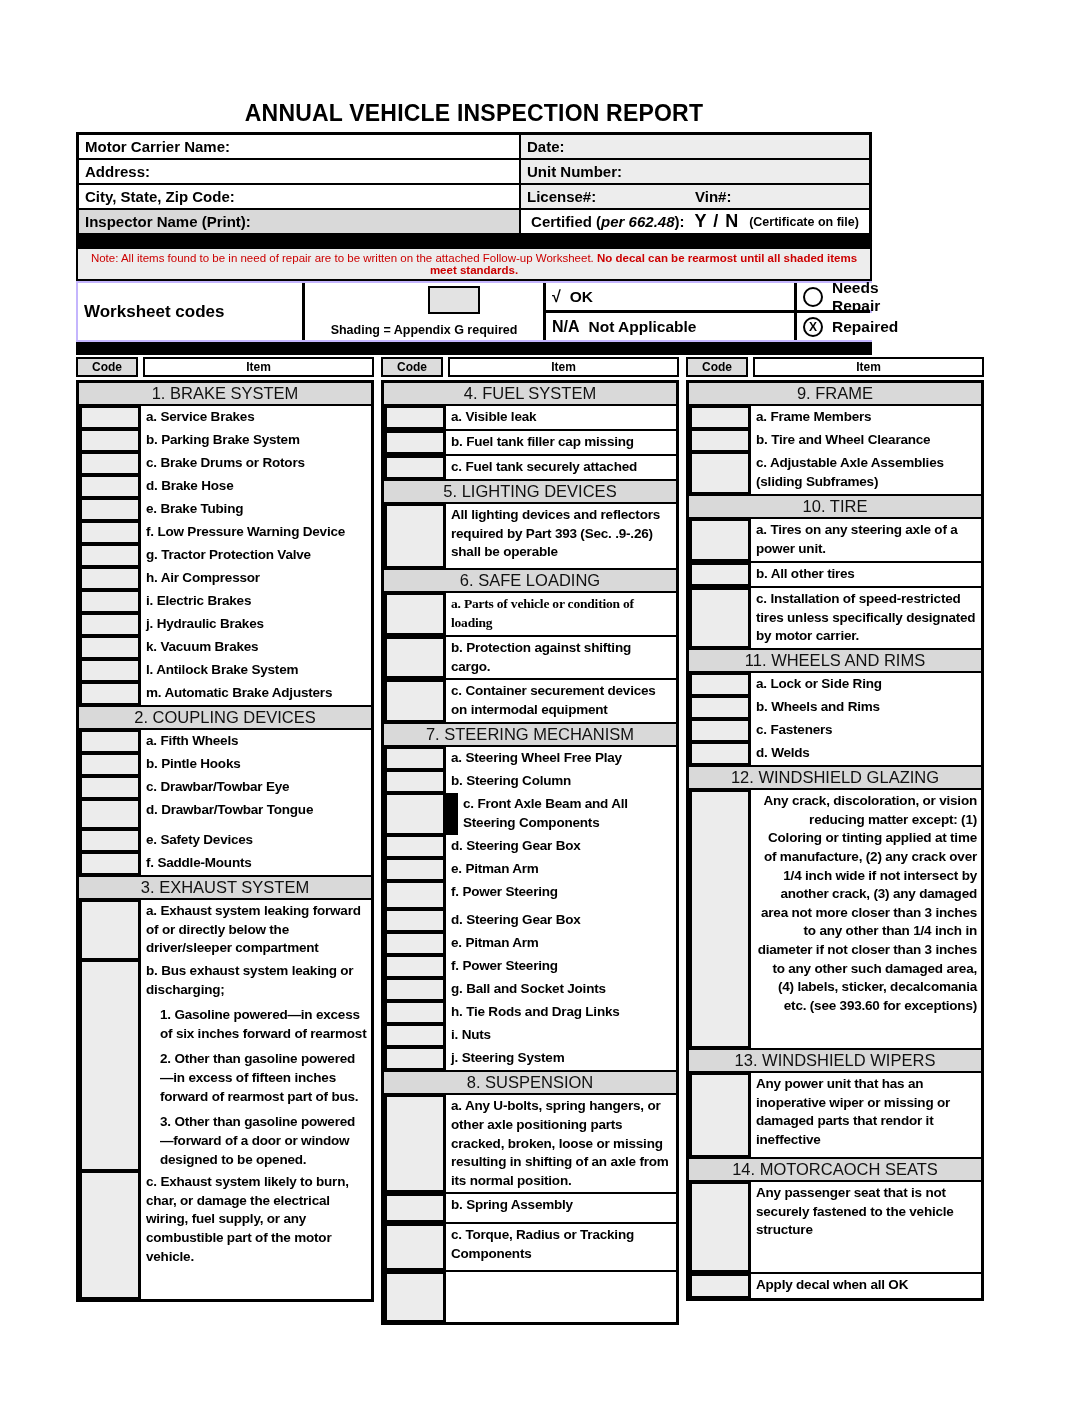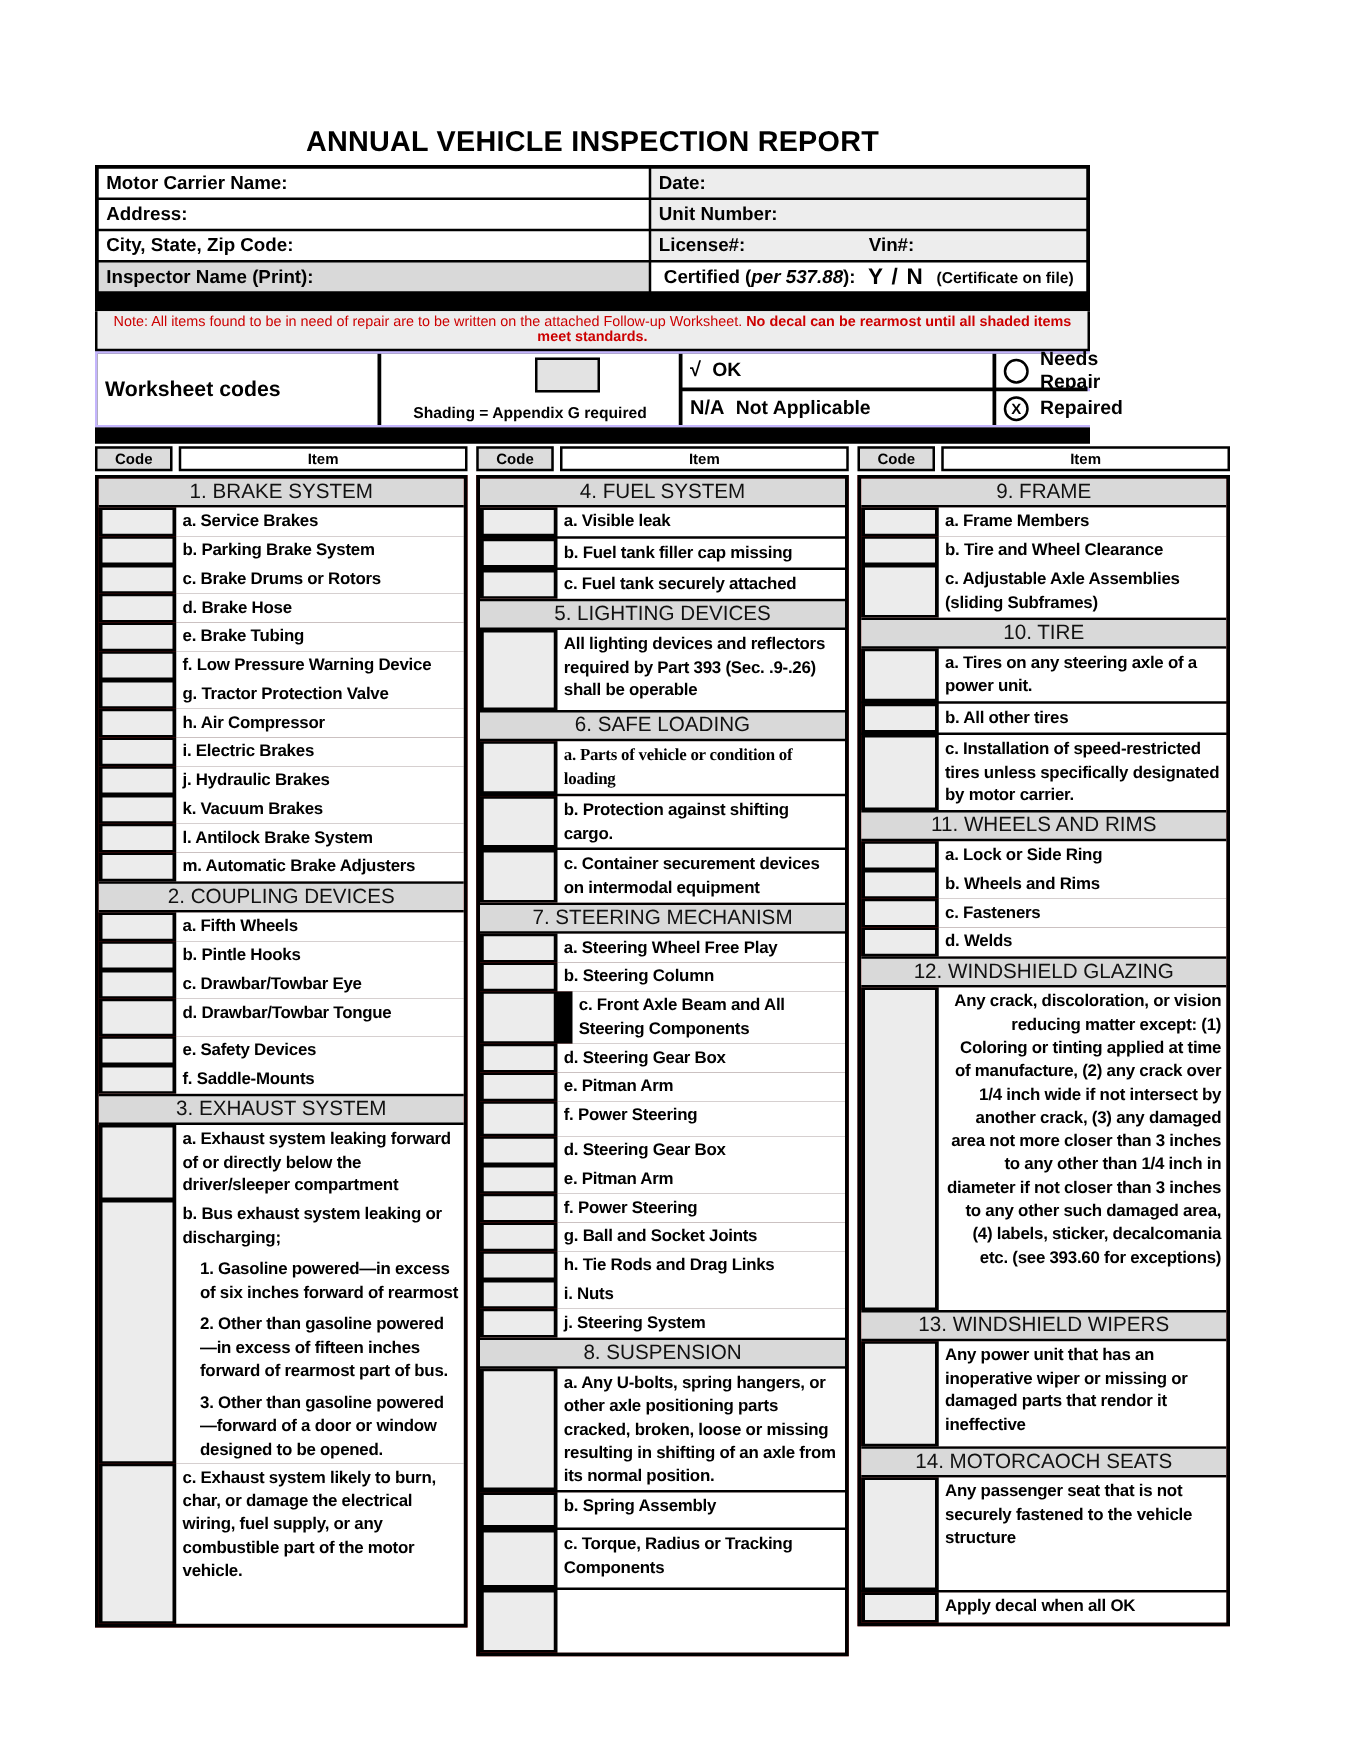--- a/index.html
+++ b/index.html
@@ -39,21 +39,21 @@
   .shade-sample{width:48px;height:24px;background:#e3e3e3;border:2px solid #000;margin-left:60px;}
   .shade-text{font-weight:700;font-size:12.5px;white-space:nowrap;}
 
   
   .colheads{display:grid;grid-template-columns:repeat(3,298px);gap:7px;margin-top:2px;}
   .chpair{display:grid;grid-template-columns:62px 1fr;gap:5px;}
   .chcode,.chitem{border:2px solid #000;font-weight:700;font-size:12px;text-align:center;padding:1px 0;}
   .chcode{background:#dcdcdc;}
   .chitem{background:#fff;}
   .grid{display:grid;grid-template-columns:repeat(3,298px);gap:7px;align-items:start;margin-top:3px;}
-  .group{background:#b91c1c;border:3px solid #000;}
+  .group{background:#a21caf;border:3px solid #000;}
   .sec-header{background:#d9d9d9;font-size:16.5px;font-weight:500;text-align:center;
               padding:1px 2px;border-bottom:2px solid #000;border-top:2px solid #000;color:#111;}
   .sec:first-child .sec-header{border-top:none;}
   .row{display:flex;background:#000;min-height:23px;}
   .ruled .row{border-bottom:2px solid #000;}
   .ruled .row:last-child{border-bottom:none;}
   .code-wrap{width:56px;flex:none;display:flex;padding:2px 3px;}
   .code-box{flex:1;background:#ececec;}
   .label{flex:1;background:#fff;padding:2px 4px 2px 5px;font-weight:700;
          font-size:13.5px;line-height:1.38;letter-spacing:-.2px;}
@@ -86,21 +86,21 @@
       <div class="hcell bg-light">
         <span class="lic">
           <span>License#:</span>
           <span>Vin#:</span>
         </span>
       </div>
       <div class="hcell bg-mid">
           <span>Inspector Name (Print):</span>
         </div>
       <div class="hcell cert">
-        <span class="c1"><span>Certified (</span><i>per 537.88</i><span>):</span></span>
+        <span class="c1"><span>Certified (</span><i>per 662.48</i><span>):</span></span>
         <span class="yn">Y / N</span>
         <span class="c3">(Certificate on file)</span>
       </div>
     </div>
 
     <div class="bar"></div>
 
     <div class="note">
       <span>Note:  All items found to be in need of repair are to be written on the attached Follow-up Worksheet.</span><b>  No decal can be rearmost until all shaded items meet standards.</b>
     </div>

